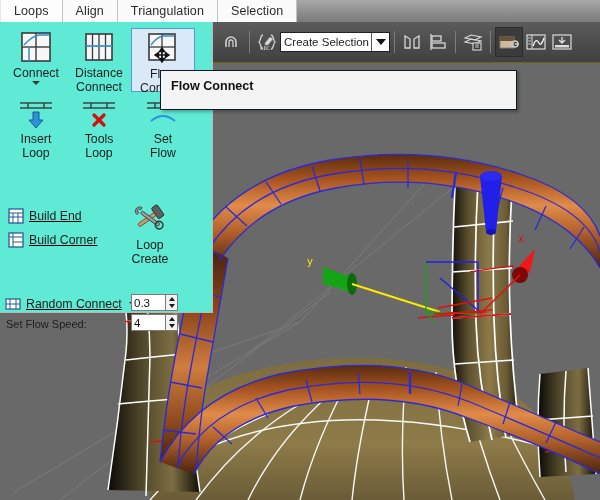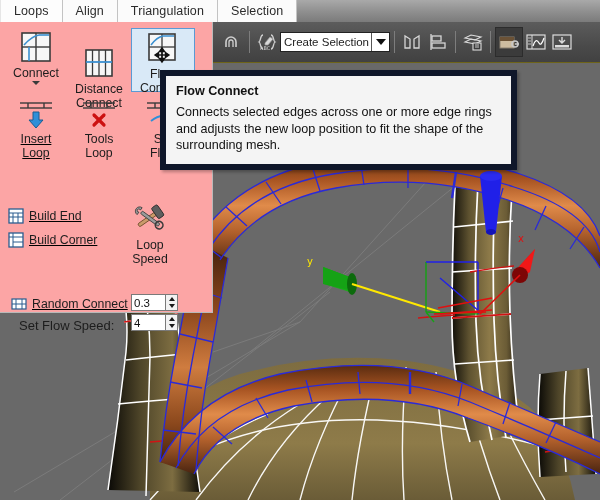--- a/index.html
+++ b/index.html
@@ -19,37 +19,37 @@
     background:linear-gradient(to bottom,#a9a9a9,#8e8e8e 55%,#7b7b7b);}
   .tabs{position:absolute;left:0;top:0;height:22px;display:flex;align-items:center;}
   .tab{position:relative;display:flex;align-items:center;justify-content:center;
     background:#fbfbfb;color:#2b2b2b;font-size:12.5px;padding:0 13px;height:22px;
     border-right:1px solid #c3c3c3;box-sizing:border-box;letter-spacing:.1px;}
   .tab:first-child{border-left:1px solid #e6e6e6;}
   .tab.sel{background:#fdfdfd;}
 
   
   .ribbon{position:absolute;left:0;top:22px;width:213px;height:291px;
-    background:#fca5a5;border-right:1px solid #b9b9b9;border-bottom:1px solid #b9b9b9;
+    background:#5eead4;border-right:1px solid #b9b9b9;border-bottom:1px solid #b9b9b9;
     box-sizing:border-box;}
   .rib-inner{position:absolute;inset:0;}
 
   .bigbtn{position:absolute;width:64px;text-align:center;cursor:default;}
   .bigbtn .ico{height:38px;display:flex;align-items:center;justify-content:center;}
   .bigbtn .lbl{font-size:12.3px;color:#1d1d1d;line-height:14px;}
   .bigbtn .lbl .l2{display:block;}
   .caret{display:block;margin:1px auto 0;width:0;height:0;
     border-left:4px solid transparent;border-right:4px solid transparent;border-top:4px solid #3a3a3a;}
 
   .bigbtn.active{background:#d9e9f7;border:1px solid #5a9ad4;box-sizing:border-box;}
 
   .smallrow{position:absolute;display:flex;align-items:center;gap:5px;cursor:default;text-decoration:underline;}
   .smallrow .lbl{font-size:12.3px;color:#1d1d1d;}
 
-  .fieldlabel{position:absolute;font-size:13px;color:#1d1d1d;margin-left:13px;}
+  .fieldlabel{position:absolute;font-size:11px;color:#1d1d1d;}
 
   .spin{position:absolute;display:flex;align-items:stretch;height:17px;}
   .spin input{width:34px;height:17px;border:1px solid #7a7a7a;border-right:none;
     background:#fff;font-size:11.5px;font-family:Liberation Sans, sans-serif;
     color:#111;padding:0 2px;box-sizing:border-box;outline:none;}
   .spbtns{width:13px;border:1px solid #7a7a7a;background:#f2f2f2;
     display:flex;flex-direction:column;box-sizing:border-box;}
   .spbtns div{flex:1;display:flex;align-items:center;justify-content:center;}
   .spup{width:0;height:0;border-left:3px solid transparent;border-right:3px solid transparent;border-bottom:4px solid #1a1a1a;}
   .spdn{width:0;height:0;border-left:3px solid transparent;border-right:3px solid transparent;border-top:4px solid #1a1a1a;}
@@ -63,21 +63,21 @@
   .tb-sep{width:1px;height:22px;background:#7d7d7d;margin:0 4px;flex:none;}
   .combo{width:110px;height:20px;background:#fff;border:1px solid #222;
     display:flex;align-items:center;box-sizing:border-box;flex:none;}
   .combo .ctxt{flex:1;font-size:11.5px;color:#222;padding-left:3px;overflow:hidden;white-space:nowrap;}
   .combo .carr{width:17px;height:18px;background:#fff;border-left:1px solid #555;
     display:flex;align-items:center;justify-content:center;}
   .carr i{width:0;height:0;border-left:5px solid transparent;border-right:5px solid transparent;border-top:6px solid #111;display:block;}
 
   
   .tooltip{position:absolute;left:160px;top:70px;width:357px;
-    background:#f4f4f4;border:6px solid #0f172a;box-sizing:border-box;
+    background:#f4f4f4;border:1px solid #0f172a;box-sizing:border-box;
     padding:8px 10px 10px 10px;box-shadow:2px 2px 3px rgba(0,0,0,.28);}
   .tt-title{font-size:12.6px;font-weight:bold;color:#111;margin-bottom:6px;}
   .tt-body{font-size:12.6px;color:#111;line-height:16.5px;}
 
   
   svg{display:block;}
 </style>
 </head>
 <body>
 
@@ -390,21 +390,21 @@
             <line x1="20" y1="5" x2="30" y2="5" stroke="#3a8fd0" stroke-width="1.6"></line>
             <line x1="10" y1="17" x2="10" y2="31" stroke="#3a8fd0" stroke-width="1.6"></line>
           </svg>
         </div>
         <div class="lbl">
           <span>Connect</span>
         </div>
         <span class="caret"></span>
       </div>
 
-      <div class="bigbtn" style="left:67px;top:22px;">
+      <div class="bigbtn" style="left:67px;top:6px;">
         <div class="ico">
           <svg width="34" height="34" viewBox="0 0 34 34">
             <rect x="4" y="4" width="26" height="26" fill="#f7f7f7" stroke="#3a3a3a" stroke-width="1.6"></rect>
             <line x1="10.5" y1="4" x2="10.5" y2="30" stroke="#3a3a3a" stroke-width="1.3"></line>
             <line x1="17" y1="4" x2="17" y2="30" stroke="#3a3a3a" stroke-width="1.3"></line>
             <line x1="23.5" y1="4" x2="23.5" y2="30" stroke="#3a3a3a" stroke-width="1.3"></line>
             <line x1="4" y1="16" x2="30" y2="16" stroke="#3a8fd0" stroke-width="1.8"></line>
           </svg>
         </div>
         <div class="lbl">
@@ -430,21 +430,21 @@
               <path d="M23 24 L19.5 21.5 L19.5 26.5 Z"></path>
             </g>
           </svg>
         </div>
         <div class="lbl">
           <span>Flow</span>
           <span class="l2">Connect</span>
         </div>
       </div>
 
-      <div class="bigbtn" style="left:4px;top:76px;text-decoration:underline;">
+      <div class="bigbtn" style="left:4px;top:76px;">
         <div class="ico" style="height:34px;">
           <svg width="40" height="32" viewBox="0 0 40 32">
             <g stroke="#3a3a3a" stroke-width="1.4">
               <line x1="4" y1="4" x2="36" y2="4"></line>
               <line x1="4" y1="9" x2="36" y2="9"></line>
               <line x1="12" y1="4" x2="12" y2="9"></line>
               <line x1="28" y1="4" x2="28" y2="9"></line>
             </g>
             <path d="M17 13 L23 13 L23 21 L27 21 L20 29 L13 21 L17 21 Z" fill="#2f8fd8" stroke="#1a5d91" stroke-width="1"></path>
           </svg>
@@ -528,25 +528,25 @@
             </g>
             <g transform="rotate(36 19 17)">
               <rect x="8" y="15" width="22" height="3.2" rx="1.3" fill="#9a9a9a" stroke="#3b3b3b" stroke-width=".8"></rect>
               <path d="M6 12.5 A4.2 4.2 0 1 0 6 21 L6 18 A1.6 1.6 0 1 1 6 15.5 Z" fill="#9a9a9a" stroke="#3b3b3b" stroke-width=".8"></path>
               <circle cx="30" cy="16.6" r="3.8" fill="none" stroke="#3b3b3b" stroke-width="1.6"></circle>
             </g>
           </svg>
         </div>
         <div class="lbl">
           <span>Loop</span>
-          <span class="l2">Speed</span>
-        </div>
-      </div>
-
-      <div class="smallrow" style="left:11px;top:275px;">
+          <span class="l2">Create</span>
+        </div>
+      </div>
+
+      <div class="smallrow" style="left:5px;top:275px;">
         <span>
           <svg width="16" height="14" viewBox="0 0 16 14">
             <rect x="1" y="2" width="14" height="10" fill="#fff" stroke="#2a5d8f" stroke-width="1.2"></rect>
             <line x1="1" y1="7" x2="15" y2="7" stroke="#2a5d8f" stroke-width="1"></line>
             <line x1="5" y1="2" x2="5" y2="12" stroke="#2a5d8f" stroke-width="1"></line>
             <line x1="11" y1="2" x2="11" y2="12" stroke="#2a5d8f" stroke-width="1"></line>
           </svg>
         </span>
         <span class="lbl">Random Connect</span>
         <span style="width:0;height:0;border-left:4px solid transparent;border-right:4px solid transparent;border-top:4px solid #3a3a3a;margin-left:2px;"></span>
@@ -575,16 +575,15 @@
               <span class="spdn"></span>
             </div>
         </div>
       </div>
 
     </div>
   </div>
 
   <div class="tooltip">
     <div class="tt-title">Flow Connect</div>
-    <div class="tt-body">Connects selected edges across one or more edge rings and adjusts the new loop position to fit the shape of the surrounding mesh.</div>
   </div>
 
 </div>
 
 </body></html>

